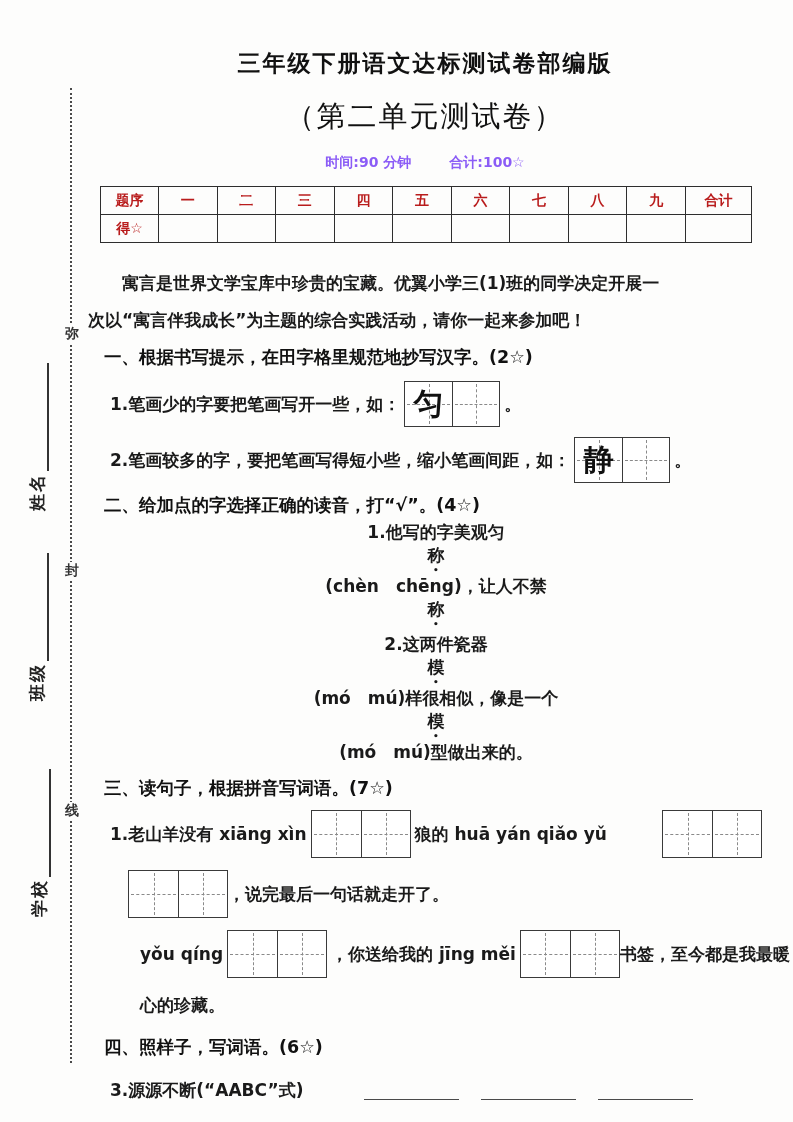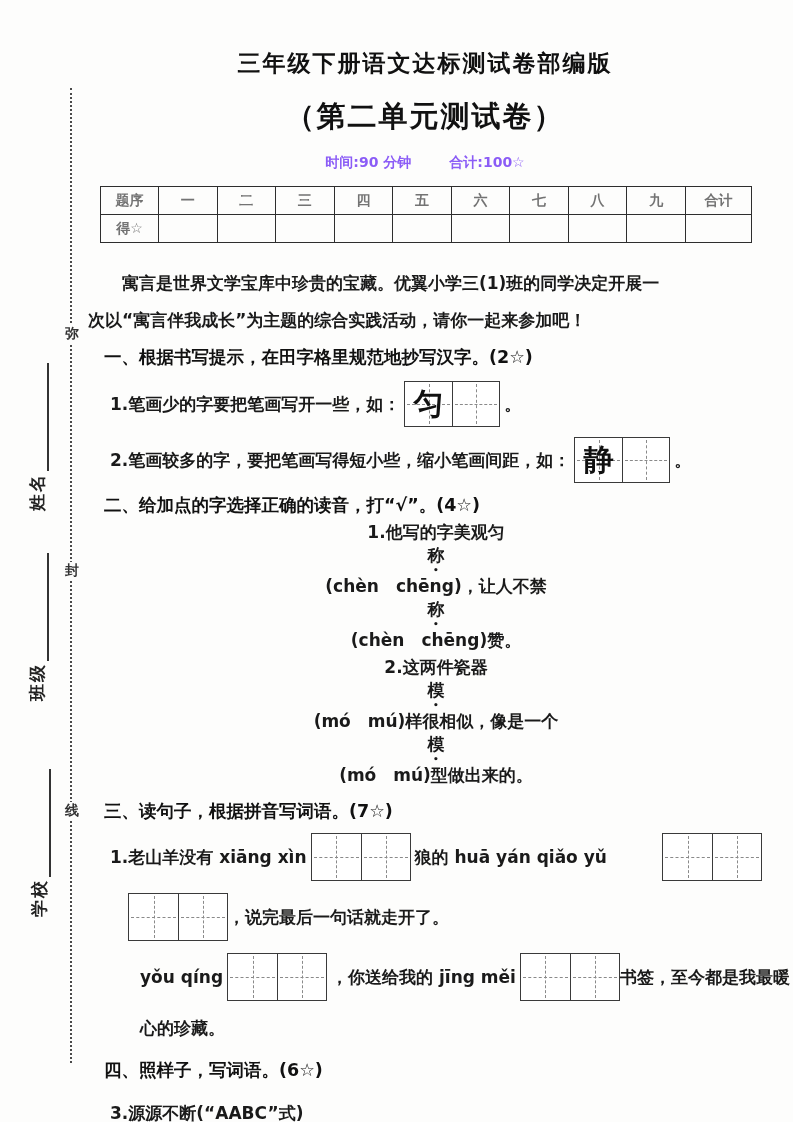--- a/index.html
+++ b/index.html
@@ -19,29 +19,29 @@
     transform:rotate(-90deg); display:flex; align-items:flex-end; justify-content:center;
     font-size:17px; font-weight:700; letter-spacing:2px; white-space:nowrap; color:#222; }
   .side-label .u-line { display:inline-block; width:108px; height:3px;
     border-bottom:2px solid #333; margin-left:2px; }
 
   
   .main { position:absolute; left:88px; top:0; width:674px; }
   .title { margin-top:40px; text-align:center; font-size:23px; line-height:46px;
     font-weight:800; letter-spacing:2px; color:#111; }
   .subtitle { margin-top:10px; text-align:center; font-size:29px; line-height:40px;
-    font-weight:700; letter-spacing:2px; color:#111; }
+    font-weight:400; letter-spacing:2px; color:#111; }
   .meta { margin-top:18px; display:flex; justify-content:center; gap:38px;
     font-size:14px; font-weight:700; color:#8b5cf6; }
 
   
   table.score { border-collapse:collapse; margin:14px 0 0 12px; width:652px;
     table-layout:fixed; }
   table.score th, table.score td { border:1.6px solid #2e2e2e; height:28px;
-    font-size:14px; font-weight:700; text-align:center; vertical-align:middle; color:#737373; }
+    font-size:14px; font-weight:700; text-align:center; vertical-align:middle; color:#b91c1c; }
   table.score col.c-first { width:58px; } table.score col.c-last { width:66px; }
 
   
   .intro { margin-top:22px; font-size:17px; font-weight:700; line-height:37px; color:#1a1a1a; }
   .intro .ln1 { text-indent:2em; }
   .sec-head { font-size:17.5px; font-weight:800; color:#111;margin-left:16px; }
   .row { display:flex; align-items:center; flex-wrap:nowrap; white-space:nowrap;
     font-size:17px; font-weight:700; color:#1a1a1a; }
   .ind { margin-left:22px; }
   .gap-s { margin-right:4px; } .gap-l { margin-left:4px; }
@@ -176,21 +176,20 @@
       <span class="gap-l">。</span>
     </div>
 
     <div class="sec-head mt10">二、给加点的字选择正确的读音，打“√”。(4☆)</div>
 
     <div class="row ind mt14">
       <span>1.他写的字美观匀</span>
         <span class="em-dot">称</span>
         <span>(chèn　chēng)，让人不禁</span>
         <span class="em-dot">称</span>
-        <span>(chèn　chēng)赞。</span>
     </div>
 
     <div class="row ind mt14">
       <span>2.这两件瓷器</span>
         <span class="em-dot">模</span>
         <span>(mó　mú)样很相似，像是一个</span>
         <span class="em-dot">模</span>
         <span>(mó　mú)型做出来的。</span>
     </div>
 

